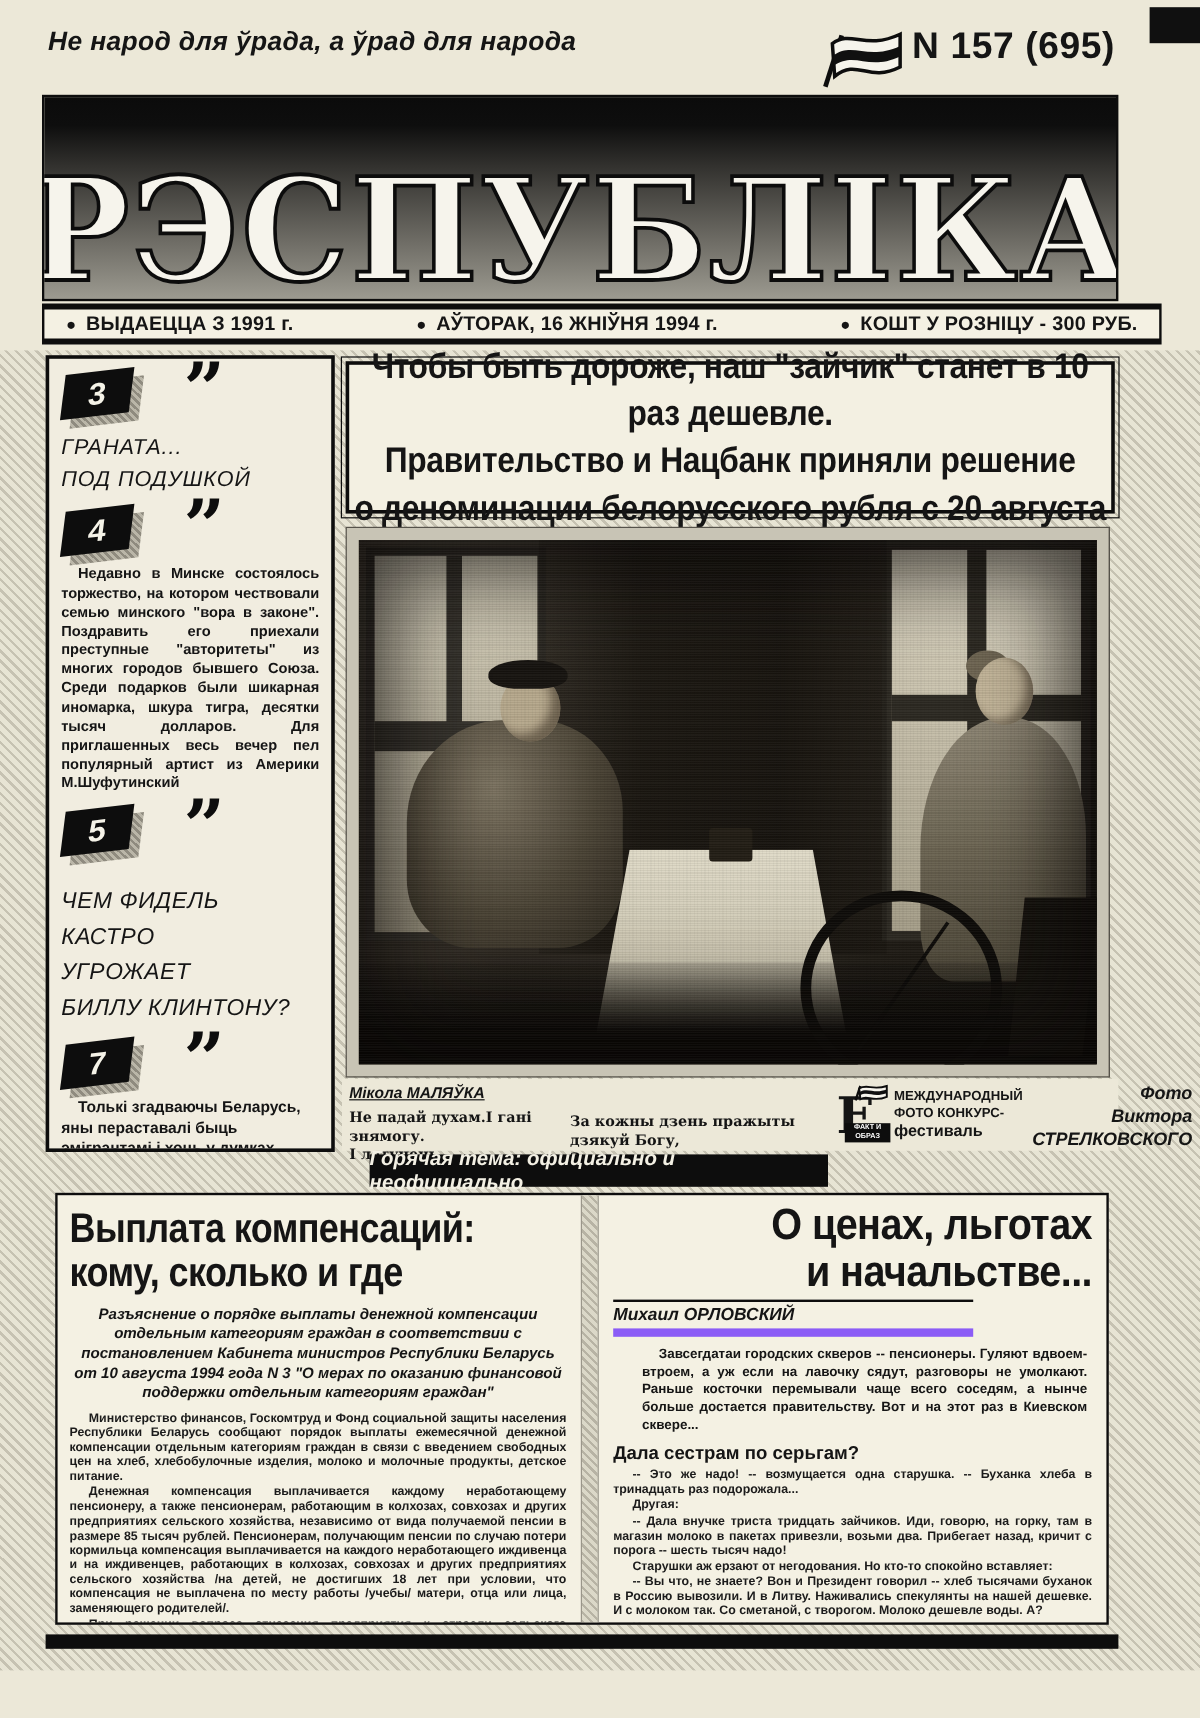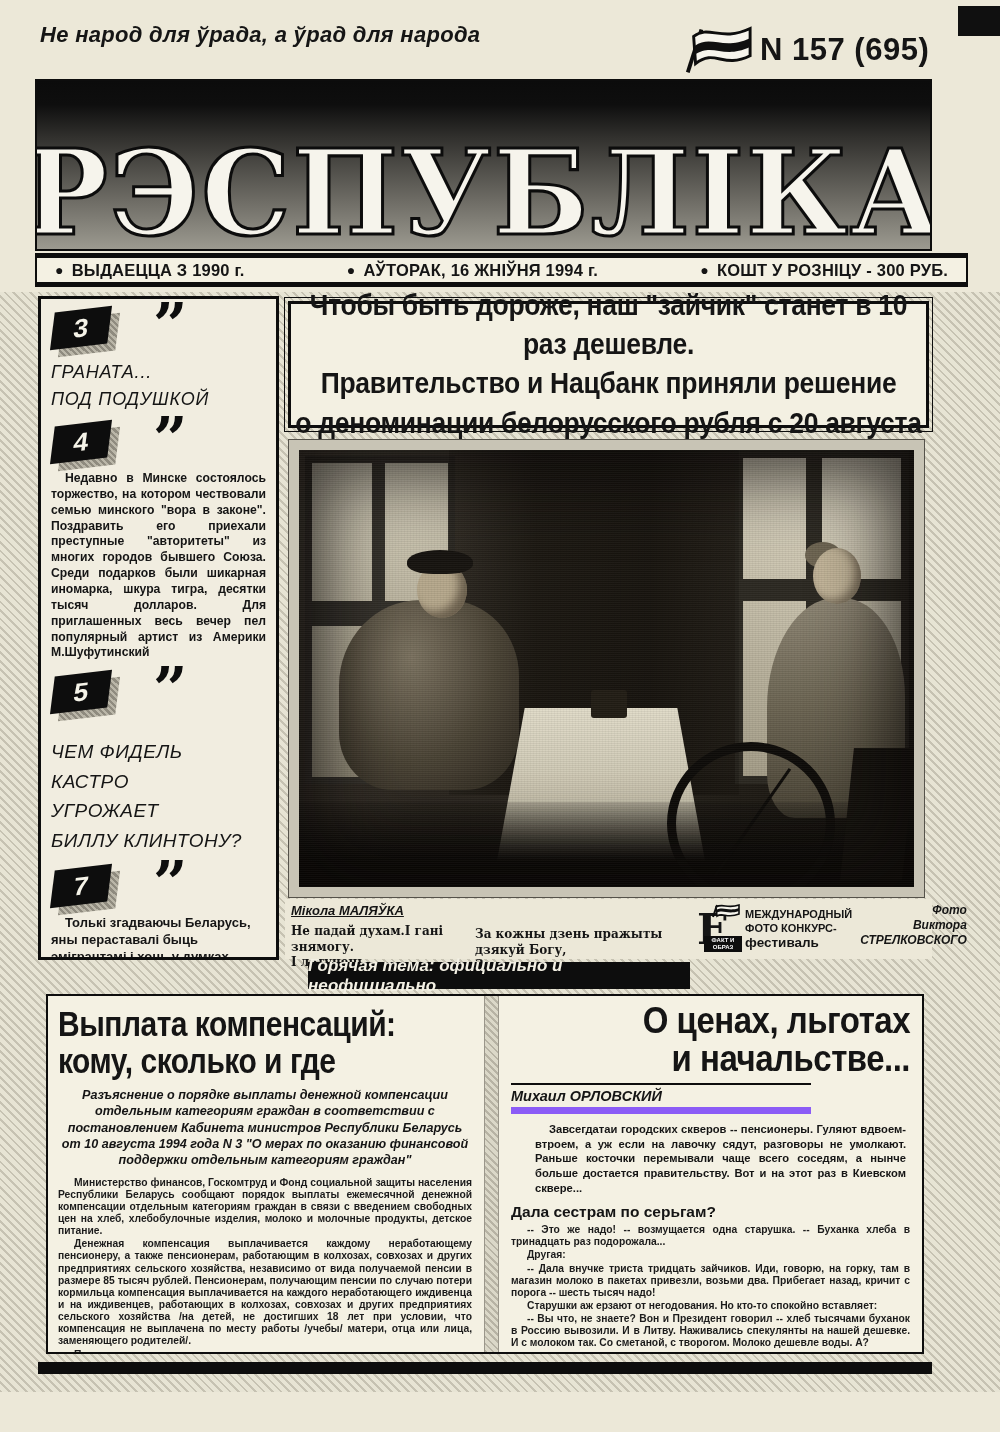--- a/index.html
+++ b/index.html
@@ -5,21 +5,21 @@
   html,body{margin:0;padding:0;background:#b9b5a8;}
   .page{position:relative;width:1000px;height:1432px;background:#ece8d8;overflow:hidden;
         font-family:"Liberation Sans",sans-serif;color:#151515;padding-left:20px;}
   .abs{position:absolute;}
   .pre{white-space:pre-line;}
 
   
   .corner-mark{left:958px;top:6px;width:42px;height:30px;background:#101010;}
   .motto{left:40px;top:22px;font-size:22px;font-weight:bold;font-style:italic;letter-spacing:.3px;}
   .motto-author{left:270px;top:56px;width:380px;text-align:center;font-size:15px;font-weight:bold;font-style:italic;}
-  .issue-block{left:680px;top:20px;display:flex;align-items:center;gap:6px;}
+  .issue-block{left:680px;top:20px;display:flex;gap:6px;}
   .issue-number{font-size:31px;font-weight:bold;letter-spacing:.5px;}
 
   .masthead{left:35px;top:79px;width:897px;height:172px;border:2px solid #0d0d0d;box-sizing:border-box;
             background:linear-gradient(180deg,#0b0b0b 0%,#0e0e0e 14%,#32312e 34%,#6f6d66 72%,#9c9a90 100%);
             display:flex;align-items:flex-end;justify-content:center;overflow:hidden;}
   .masthead-title{font-family:"DejaVu Serif",serif;font-weight:bold;font-size:112px;line-height:1;
                   color:#f6f4ec;-webkit-text-stroke:3px #0c0c0c;letter-spacing:2px;transform:scaleY(1.06);}
 
   .datebar{left:35px;top:253px;width:933px;height:34px;background:#f4f1e3;box-sizing:border-box;
            border-top:5px solid #0d0d0d;border-bottom:5px solid #0d0d0d;border-left:2px solid #0d0d0d;border-right:2px solid #0d0d0d;
@@ -104,21 +104,21 @@
   .cap-verse{font-family:"DejaVu Serif",serif;font-size:12px;font-weight:bold;line-height:1.3;margin-top:6px;}
   .cap-col2{width:212px;flex:none;padding-top:18px;}
   .cap-col3{display:flex;align-items:center;gap:4px;flex:none;}
   .logo-mark{position:relative;width:46px;height:50px;flex:none;}
   .logo-letter{position:absolute;left:2px;top:4px;font-family:"DejaVu Serif",serif;font-size:42px;font-weight:bold;line-height:1;}
   .logo-flag{position:absolute;left:16px;top:-2px;}
   .logo-ribbon{position:absolute;left:9px;bottom:3px;width:38px;background:#0d0d0d;color:#fff;
                font-size:6px;line-height:1.15;text-align:center;padding:1px 0;font-weight:bold;}
   .logo-text{font-weight:800;font-size:11px;line-height:1.25;}
   .logo-text .fest{font-size:13.5px;font-weight:bold;}
-  .cap-col4{margin-left:auto;text-align:right;font-size:12px;font-weight:bold;font-style:italic;line-height:1.25;}
+  .cap-col4{margin-left:auto;text-align:right;font-size:15px;font-weight:bold;font-style:italic;line-height:1.25;}
 
   
   .banner{left:308px;top:962px;width:382px;height:27px;background:#0d0d0d;color:#f3f0e4;
           display:flex;align-items:center;justify-content:center;font-size:17px;font-weight:bold;font-style:italic;}
 
   
   .bottom-box{left:46px;top:994px;width:878px;height:360px;background:#f4f1e3;border:2px solid #0d0d0d;
               box-sizing:border-box;display:flex;overflow:hidden;}
   .col-left{width:436px;flex:none;box-sizing:border-box;padding:8px 12px 2px 10px;overflow:hidden;}
   .col-divider{width:13px;flex:none;border-left:1px solid #9a968a;border-right:1px solid #9a968a;
@@ -157,21 +157,21 @@
     <span class="issue-number">N 157 (695)</span>
   </div>
 
   <div class="abs masthead">
     <div class="masthead-title">РЭСПУБЛІКА</div>
   </div>
 
   <div class="abs datebar">
     <span class="date-item">
       <span class="bullet">●</span>
-      <span>ВЫДАЕЦЦА  З 1990 г.</span>
+      <span>ВЫДАЕЦЦА  З 1991 г.</span>
     </span>
     <span class="date-item">
       <span class="bullet">●</span>
       <span>АЎТОРАК,  16 ЖНІЎНЯ 1994 г.</span>
     </span>
     <span class="date-item">
       <span class="bullet">●</span>
       <span>КОШТ У РОЗНІЦУ - 300 РУБ.</span>
     </span>
   </div>

